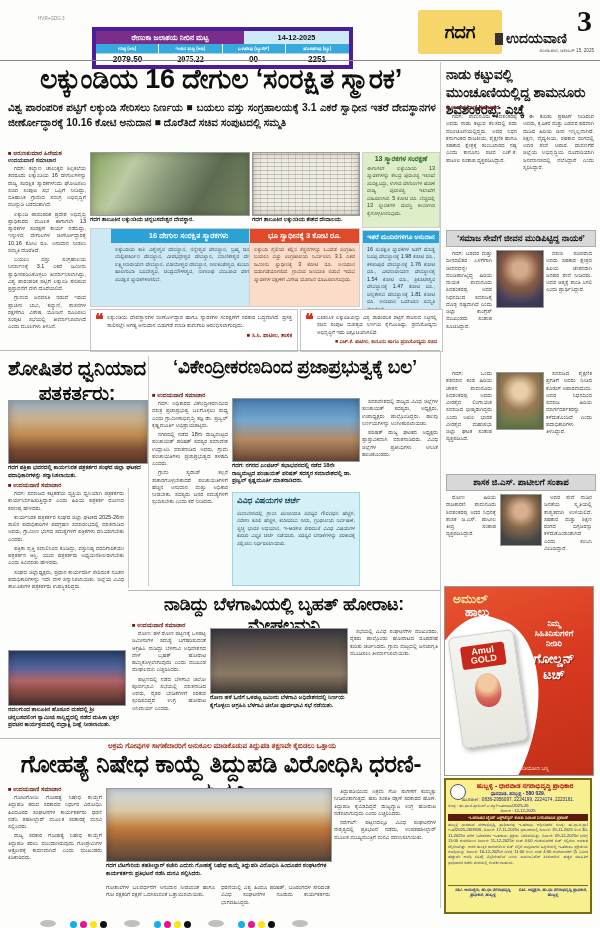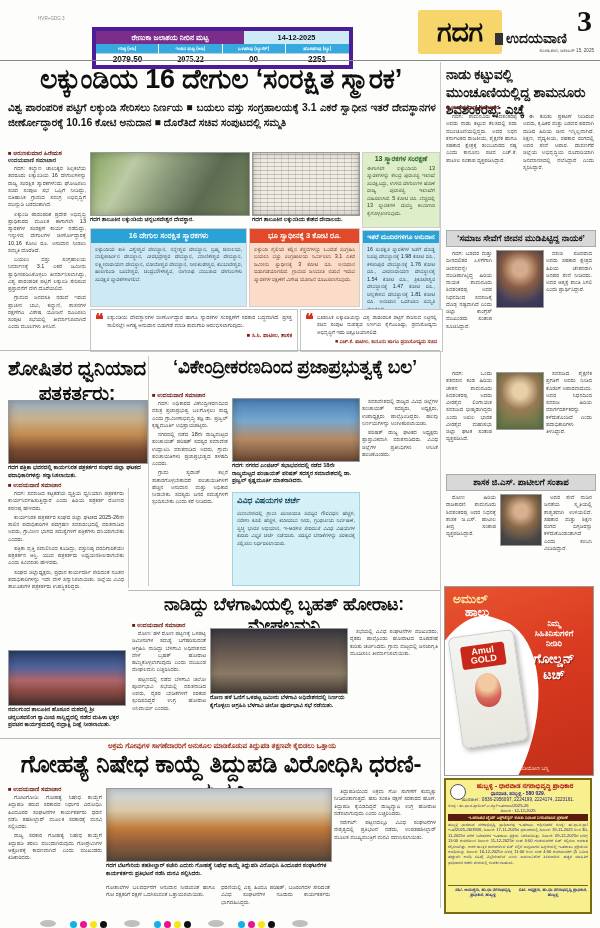--- a/index.html
+++ b/index.html
@@ -55,21 +55,21 @@
     </div>
     <div style="display:flex;border-top:1px solid #bcd;">
       <div class="wm-val" style="width:63px;text-align:center;">2079.50</div>
       <div class="wm-val" style="width:63px;font-family:Liberation Serif, serif;">2075.22</div>
       <div class="wm-val" style="width:63px;">00</div>
       <div class="wm-val" style="width:64px;">2251</div>
     </div>
   </div>
 
   <div class="abs" style="left:418px;top:10px;width:84px;height:44px;background:#f6d56a;border-radius:3px;display:flex;align-items:center;justify-content:center;">
-    <span class="hl" style="font-size:27px;">ಗದಗ</span>
+    <span class="hl" style="font-size:18px;">ಗದಗ</span>
   </div>
   <div class="abs" style="left:552px;top:4px;width:40px;text-align:right;font-family:'Liberation Serif',serif;font-weight:bold;font-size:30px;color:#111;">3</div>
   <div class="abs" style="left:495px;top:33px;width:8px;height:12px;background:#333;"></div>
   <div class="abs" style="left:506px;top:30px;width:88px;font-size:14px;font-weight:bold;color:#131313;">ಉದಯವಾಣಿ</div>
   <div class="abs" style="left:480px;top:48px;width:114px;font-size:4.6px;color:#444;text-align:right;">ಸೋಮವಾರ, ಡಿಸೆಂಬರ್ 15, 2025</div>
 
   <div class="rule-h" style="left:0;top:60px;width:600px;background:#888;"></div>
   <div class="rule-v" style="left:440px;top:62px;height:846px;"></div>
 
   <div class="abs hl" style="left:6px;top:64px;width:430px;font-size:27px;text-align:center;">ಲಕ್ಕುಂಡಿಯ 16 ದೇಗುಲ ‘ಸಂರಕ್ಷಿತ ಸ್ಮಾರಕ’</div>
@@ -89,21 +89,21 @@
   <div class="ph ph-temple1" style="left:90px;top:152px;width:158px;height:62px;"></div>
   <div class="abs cap" style="left:90px;top:216px;width:158px;">ಗದಗ ತಾಲೂಕಿನ ಲಕ್ಕುಂಡಿಯ ಚನ್ನಬಸವೇಶ್ವರ ದೇವಸ್ಥಾನ.</div>
   <div class="ph ph-temple2" style="left:252px;top:152px;width:106px;height:62px;"></div>
   <div class="abs cap" style="left:252px;top:216px;width:106px;">ಗದಗ ತಾಲೂಕಿನ ಲಕ್ಕುಂಡಿಯ ಕೇಶವ ದೇವಾಲಯ.</div>
 
   <div class="infobox" style="left:362px;top:152px;width:76px;height:74px;background:#ddeec9;">
     <div style="font-size:7px;font-weight:bold;color:#1f5c1f;text-align:center;padding:2px 0 1px;">13 ಸ್ಮಾರಕಗಳ ಸಂರಕ್ಷಣೆ</div>
     <div class="boxbody" style="padding-top:1px;color:#2a3a28;">ಈಗಾಗಲೇ ಲಕ್ಕುಂಡಿಯ 13 ಸ್ಮಾರಕಗಳನ್ನು ಕೇಂದ್ರ ಪುರಾತತ್ವ ಇಲಾಖೆ ಸಂರಕ್ಷಿಸಿದ್ದು, ಉಳಿದ ದೇಗುಲಗಳ ಹೊಣೆ ರಾಜ್ಯ ಪುರಾತತ್ವ ಇಲಾಖೆಗೆ ವಹಿಸಲಾಗಿದೆ. 5 ಕೋಟಿ ರೂ. ವೆಚ್ಚದಲ್ಲಿ 13 ಸ್ಮಾರಕಗಳ ದುರಸ್ತಿ ಕಾಮಗಾರಿ ಕೈಗೊಳ್ಳಲಾಗುವುದು.</div>
   </div>
 
-  <div class="infobox" style="left:90px;top:228px;width:155px;height:77px;background:#cde9f6;">
+  <div class="infobox" style="left:90px;top:228px;width:155px;height:77px;background:#cde9f6;padding-left:20px;">
     <div class="boxhead" style="background:#2ba2d6;">16 ದೇಗುಲ ಸಂರಕ್ಷಿತ ಸ್ಮಾರಕಗಳು</div>
     <div class="boxbody">ಲಕ್ಕುಂಡಿಯ ಕಾಶಿ ವಿಶ್ವೇಶ್ವರ ದೇವಸ್ಥಾನ, ನನ್ನೇಶ್ವರ ದೇವಸ್ಥಾನ, ಬ್ರಹ್ಮ ಜಿನಾಲಯ, ಮಲ್ಲಿಕಾರ್ಜುನ ದೇವಸ್ಥಾನ, ವೀರಭದ್ರೇಶ್ವರ ದೇವಸ್ಥಾನ, ಮಾಣಿಕೇಶ್ವರ ದೇವಸ್ಥಾನ, ಲಕ್ಷ್ಮೀನಾರಾಯಣ ದೇವಸ್ಥಾನ, ಸೋಮೇಶ್ವರ ದೇವಸ್ಥಾನ, ನೀಲಕಂಠೇಶ್ವರ, ಕುಂಬಾರೇಶ್ವರ, ಹಾಲಗುಂಡಿ ಬಸವೇಶ್ವರ, ಚಂದ್ರಮೌಳೇಶ್ವರ, ನಾಗನಾಥ ಮುಂತಾದ ದೇಗುಲಗಳು ಸಂರಕ್ಷಿತ ಸ್ಮಾರಕಗಳಾಗಲಿವೆ.</div>
   </div>
   <div class="infobox" style="left:249px;top:228px;width:109px;height:77px;background:#fbdcc8;">
     <div class="boxhead" style="background:#e04a2a;">ಭೂ ಸ್ವಾಧೀನಕ್ಕೆ 3 ಕೋಟಿ ರೂ.</div>
     <div class="boxbody" style="color:#4a2a1a;">ಲಕ್ಕುಂಡಿ ಶೈಲಿಯ ಕಲ್ಲಿನ ಕೆತ್ತನೆಗಳನ್ನು ಒಂದೆಡೆ ಸಂಗ್ರಹಿಸಿ ಬಯಲು ವಸ್ತು ಸಂಗ್ರಹಾಲಯ ನಿರ್ಮಿಸಲು 3.1 ಎಕರೆ ಜಮೀನು ಸ್ವಾಧೀನಕ್ಕೆ 3 ಕೋಟಿ ರೂ. ಅನುದಾನ ಬಿಡುಗಡೆಯಾಗಲಿದೆ. ಗ್ರಾಮದ ಜನವಸತಿ ನಡುವೆ ಇರುವ ಸ್ಮಾರಕಗಳ ರಕ್ಷಣೆಗೆ ವಿಶೇಷ ಯೋಜನೆ ರೂಪಿಸಲಾಗುವುದು.</div>
   </div>
   <div class="infobox" style="left:362px;top:230px;width:76px;height:100px;background:#cde9f6;">
     <div class="boxhead" style="background:#2ba2d6;font-size:6.6px;">ಇತರೆ ಮಂದಿರಗಳಿಗೂ ಅನುದಾನ</div>
     <div class="boxbody">16 ಸಂರಕ್ಷಿತ ಸ್ಮಾರಕಗಳ ಜತೆಗೆ ದೊಡ್ಡ ಬಸಪ್ಪ ದೇವಸ್ಥಾನಕ್ಕೆ 1.98 ಕೋಟಿ ರೂ., ಕಳಸಾಪುರ ದೇವಸ್ಥಾನಕ್ಕೆ 1.76 ಕೋಟಿ ರೂ., ವೀರನಾರಾಯಣ ದೇವಸ್ಥಾನಕ್ಕೆ 1.54 ಕೋಟಿ ರೂ., ತ್ರಿಕೂಟೇಶ್ವರ ದೇವಸ್ಥಾನಕ್ಕೆ 1.47 ಕೋಟಿ ರೂ., ಚನ್ನಕೇಶವ ದೇವಸ್ಥಾನಕ್ಕೆ 1.81 ಕೋಟಿ ರೂ. ಅನುದಾನ ಒದಗಿಸಲು ಸಮ್ಮತಿ ದೊರೆತಿದೆ.</div>

